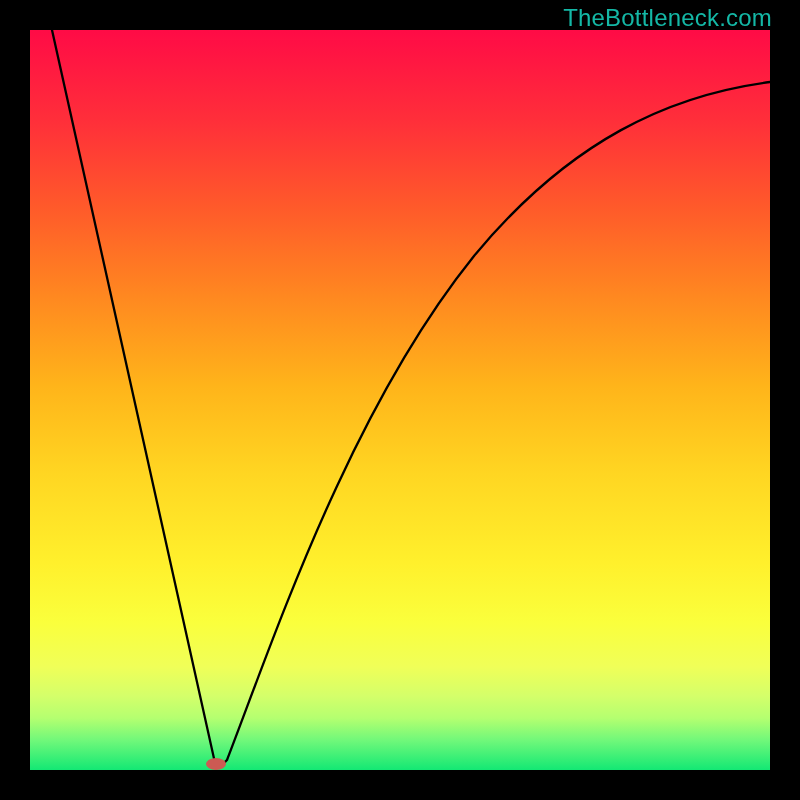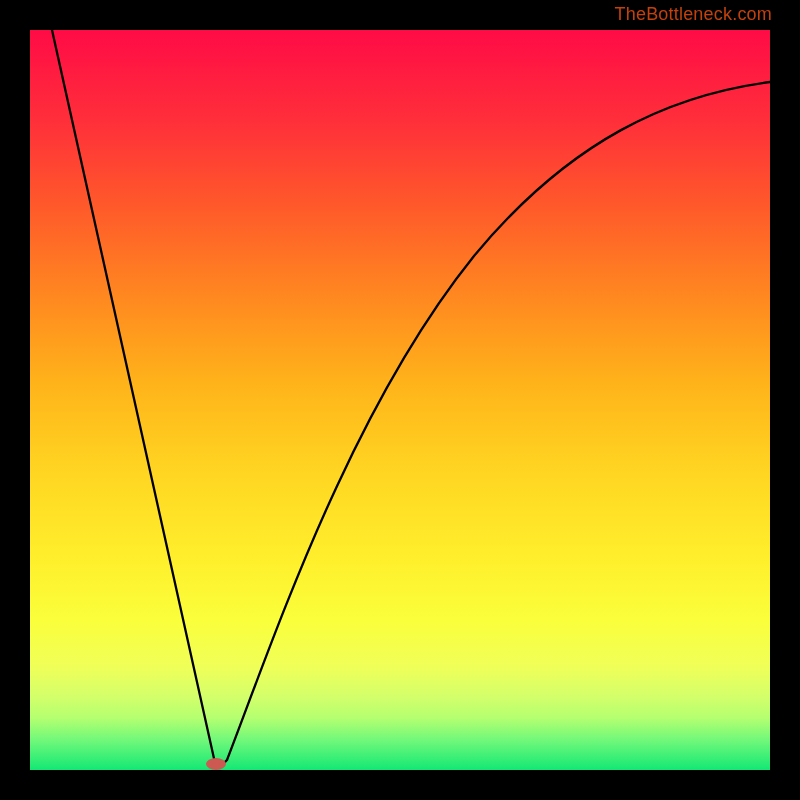--- a/index.html
+++ b/index.html
@@ -43,22 +43,22 @@
     left: 30px;
     top: 30px;
     width: 740px;
     height: 740px;
     pointer-events: none;
   }
   .attribution {
     position: absolute;
     top: 4px;
     right: 28px;
-    color: #c2410c;
-    font-size: 18px;
+    color: #14b8a6;
+    font-size: 24px;
     letter-spacing: 0.2px;
     font-weight: 400;
   }
 </style>
 </head>
 <body>
 
 <div class="frame">
 
   <div class="plot"></div>

